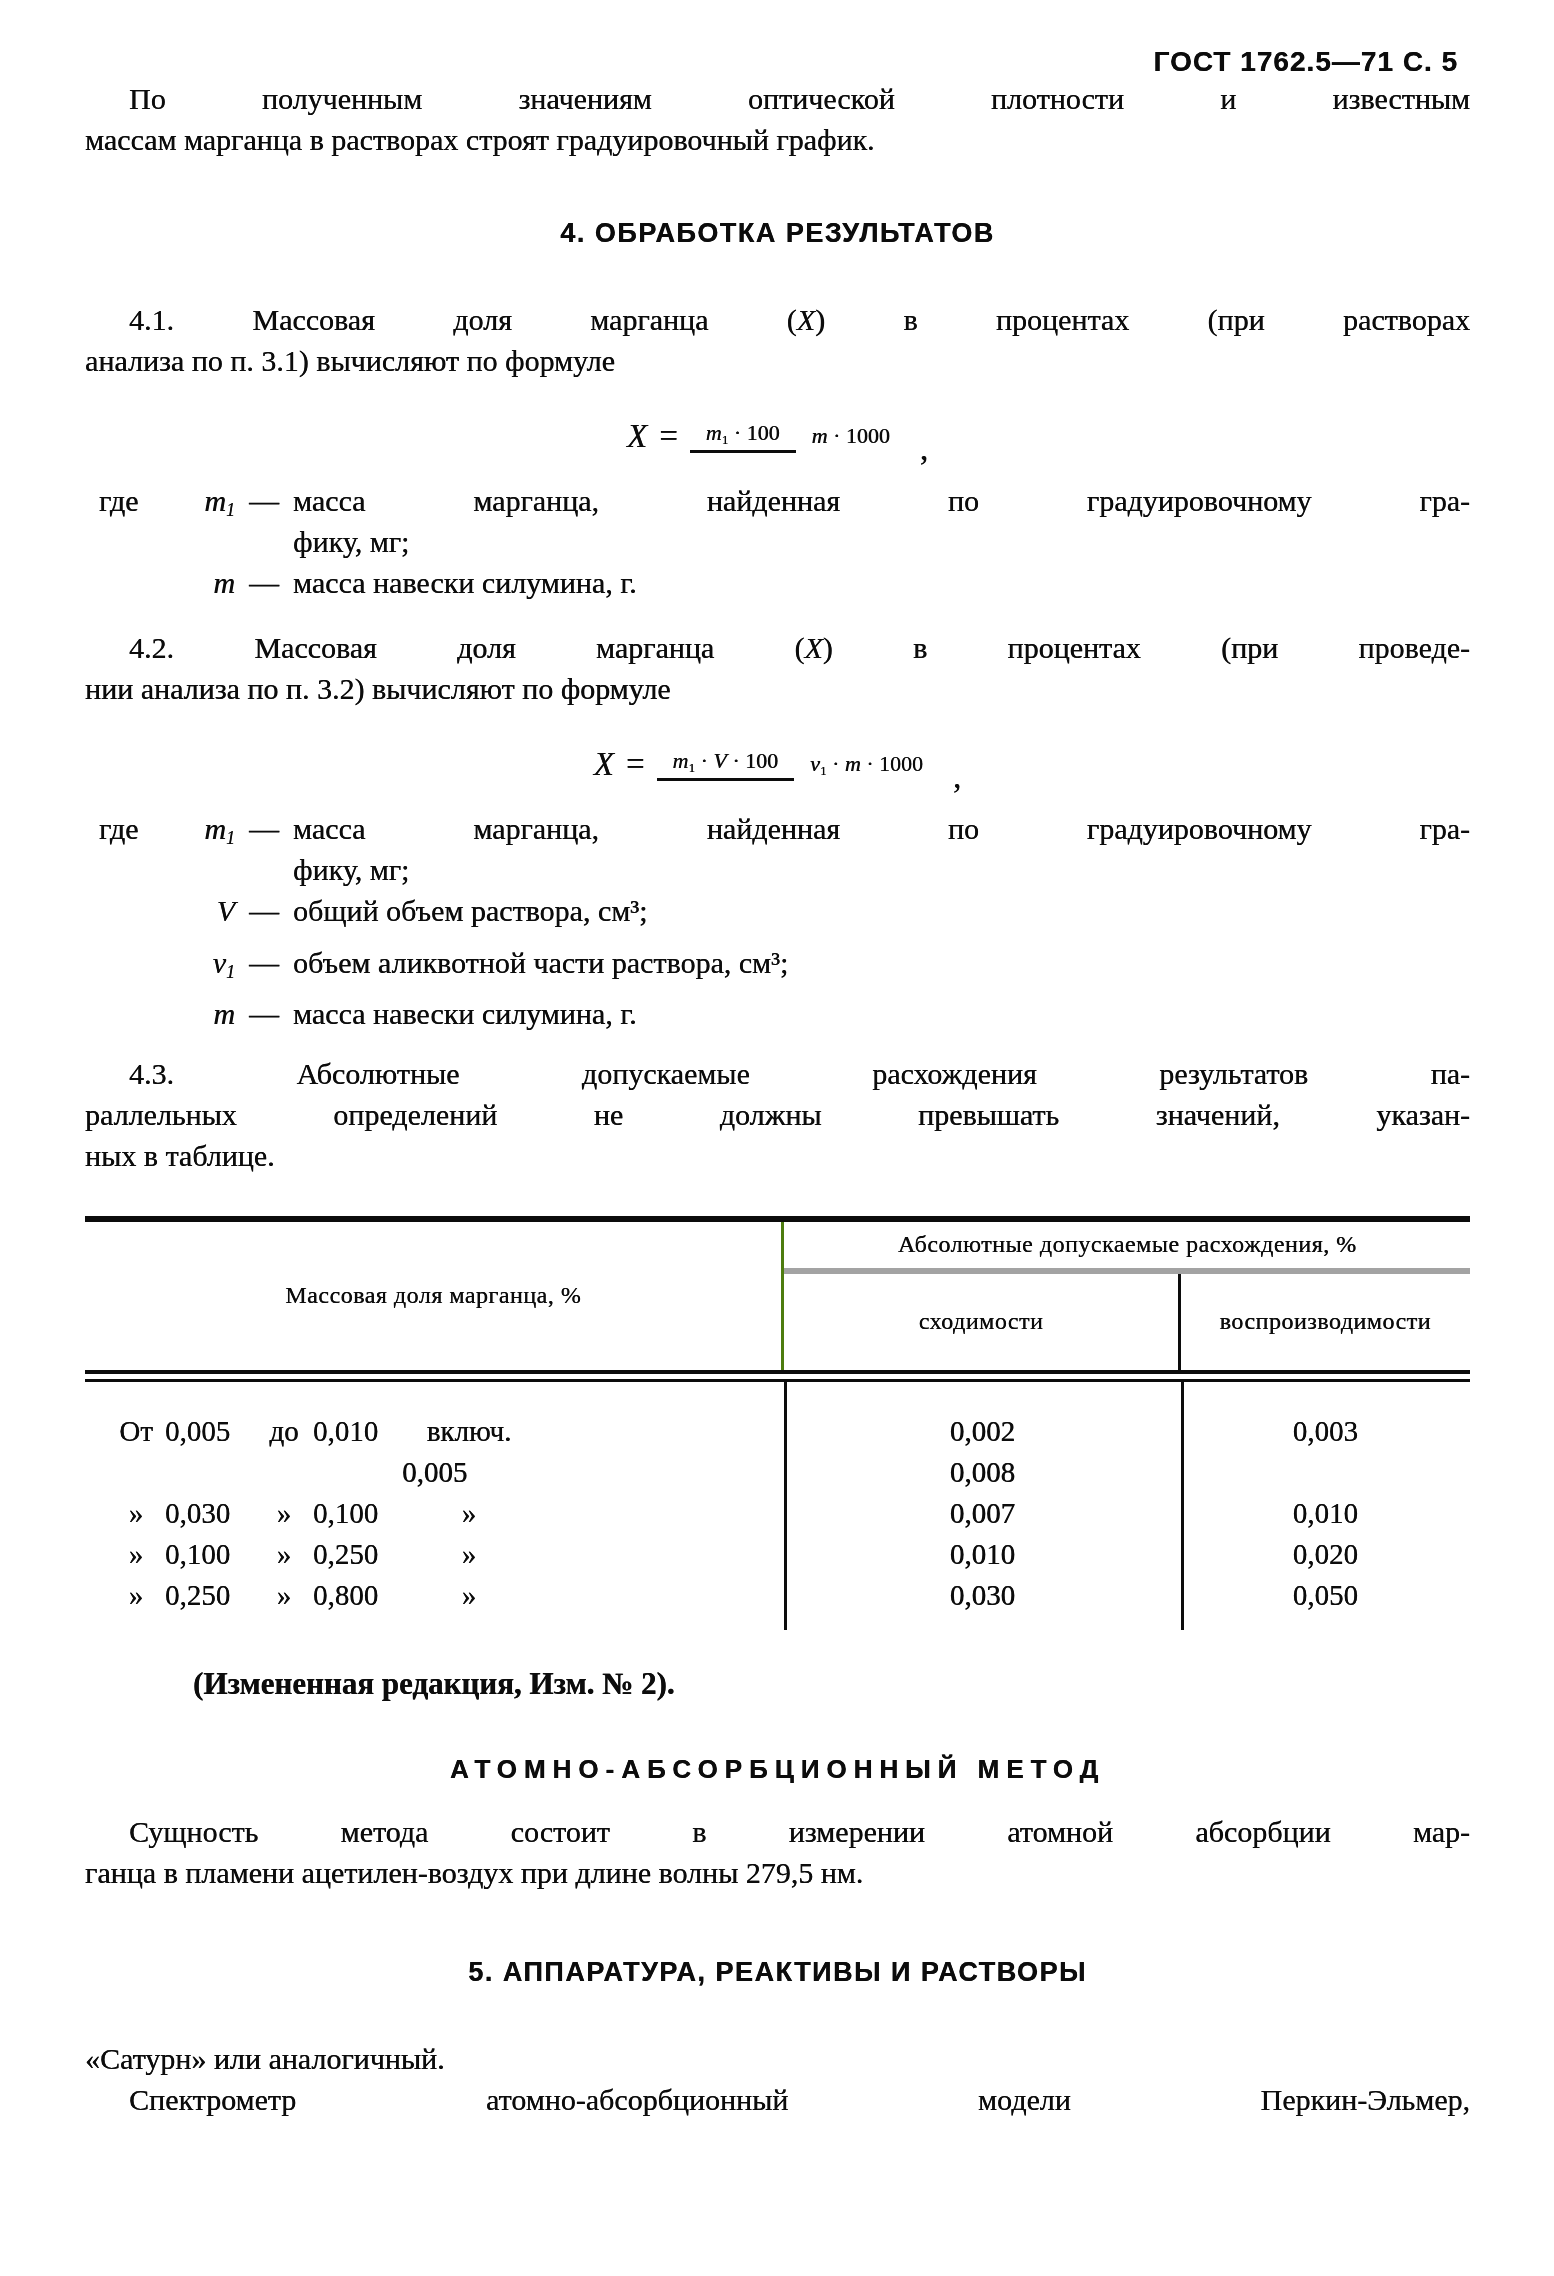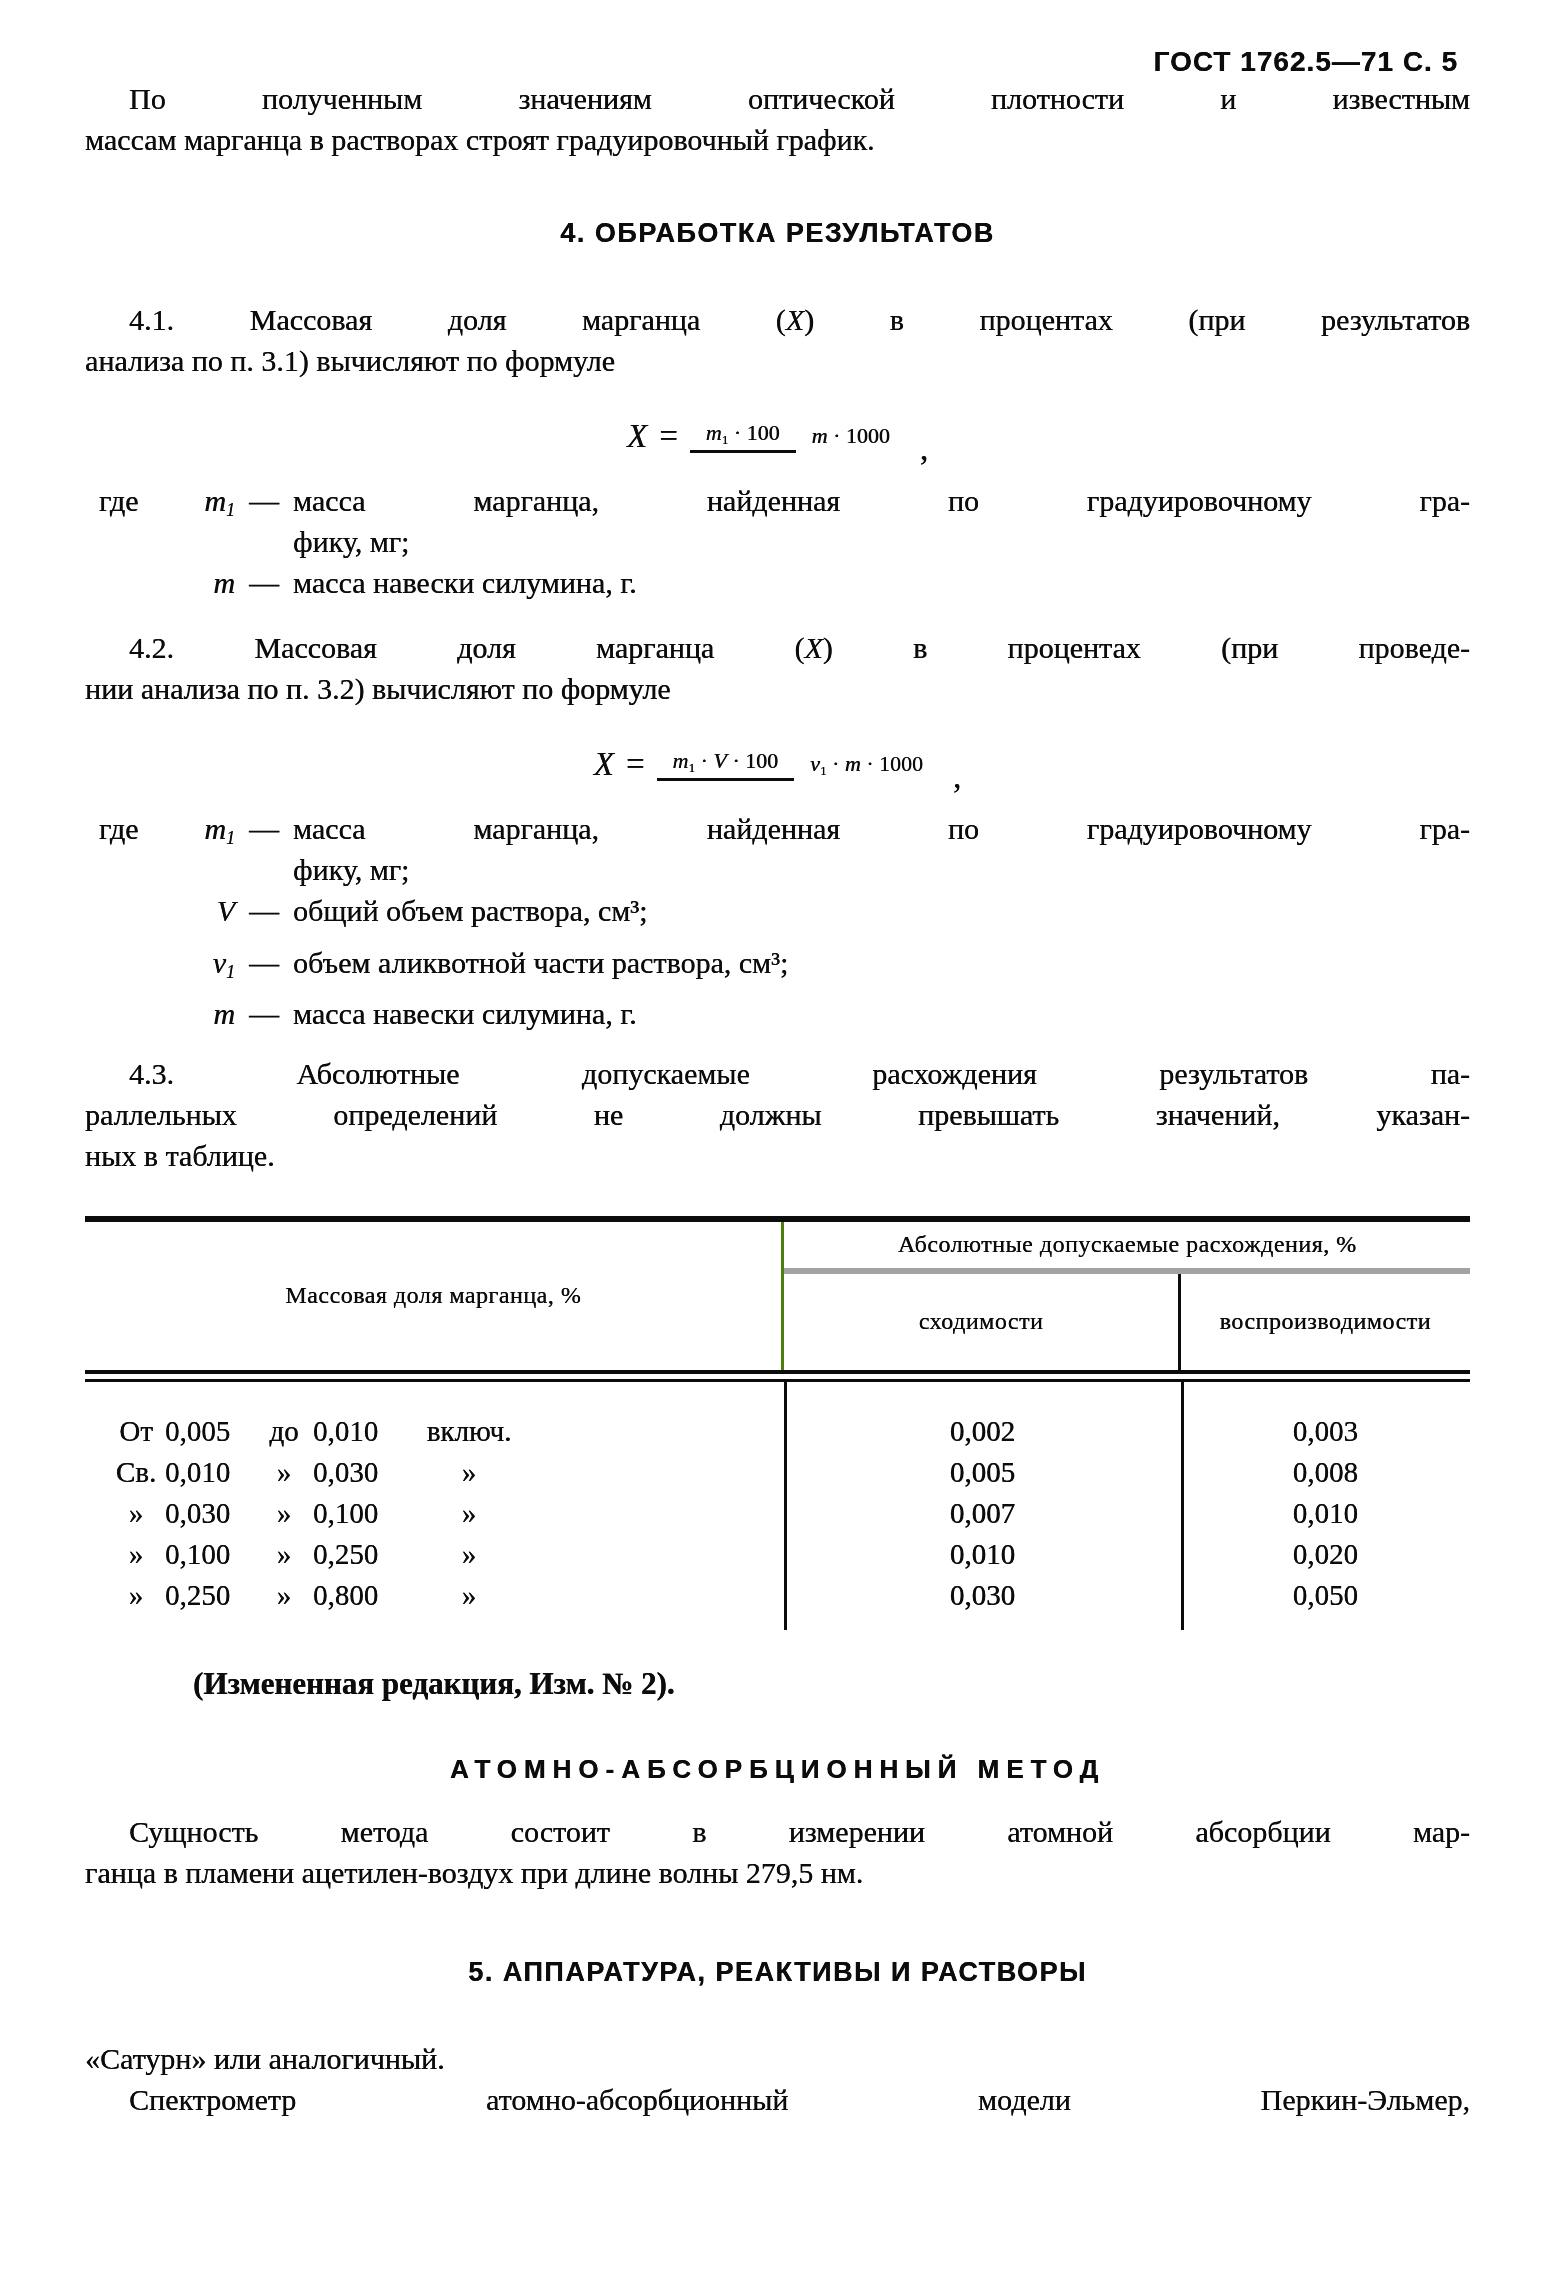--- a/index.html
+++ b/index.html
@@ -99,21 +99,21 @@
     <div class="gost">ГОСТ 1762.5—71 С. 5</div>
 
     <div class="para intro">
       <div class="jline indent">По полученным значениям оптической плотности и известным</div>
       <div class="jline last">массам марганца в растворах строят градуировочный график.</div>
     </div>
 
     <div class="sec-title t4">4. ОБРАБОТКА РЕЗУЛЬТАТОВ</div>
 
     <div class="para p41">
-      <div class="jline indent"><span>4.1. Массовая доля марганца (</span><span class="var">X</span><span>) в процентах (при результатов</span></div>
+      <div class="jline indent"><span>4.1. Массовая доля марганца (</span><span class="var">X</span><span>) в процентах (при растворах</span></div>
       <div class="jline last">анализа по п. 3.1) вычисляют по формуле</div>
     </div>
 
     <div class="formula">
       <span class="f-lhs">X</span>
       <span class="f-eq">=</span>
       <span class="frac">
         <span class="num"><span class="fi">m</span><sub>1</sub><span></span><span class="fi"></span><span> · 100</span></span>
         <span class="den"><span class="fi">m</span><sub></sub><span></span><span class="fi"></span><span> · 1000</span></span>
       </span>
@@ -205,21 +205,20 @@
         <div class="th-sub2">воспроизводимости</div>
       </div>
       <div class="dblrule"></div>
       <div class="tbody">
           <div class="trow">
             <div class="tcell c-range"><span class="rp rp0">От</span><span class="rp rp1">0,005</span><span class="rp rp2">до</span><span class="rp rp3">0,010</span><span class="rp rp4">включ.</span></div>
             <div class="tcell c-mid">0,002</div>
             <div class="tcell c-last">0,003</div>
           </div>
           <div class="trow">
-            <div class="tcell c-range"><span class="rp rp0">Св.</span><span class="rp rp1">0,010</span><span class="rp rp2">»</span><span class="rp rp3">0,030</span><span class="rp rp4">»</span></div>
             <div class="tcell c-mid">0,005</div>
             <div class="tcell c-last">0,008</div>
           </div>
           <div class="trow">
             <div class="tcell c-range"><span class="rp rp0">»</span><span class="rp rp1">0,030</span><span class="rp rp2">»</span><span class="rp rp3">0,100</span><span class="rp rp4">»</span></div>
             <div class="tcell c-mid">0,007</div>
             <div class="tcell c-last">0,010</div>
           </div>
           <div class="trow">
             <div class="tcell c-range"><span class="rp rp0">»</span><span class="rp rp1">0,100</span><span class="rp rp2">»</span><span class="rp rp3">0,250</span><span class="rp rp4">»</span></div>

